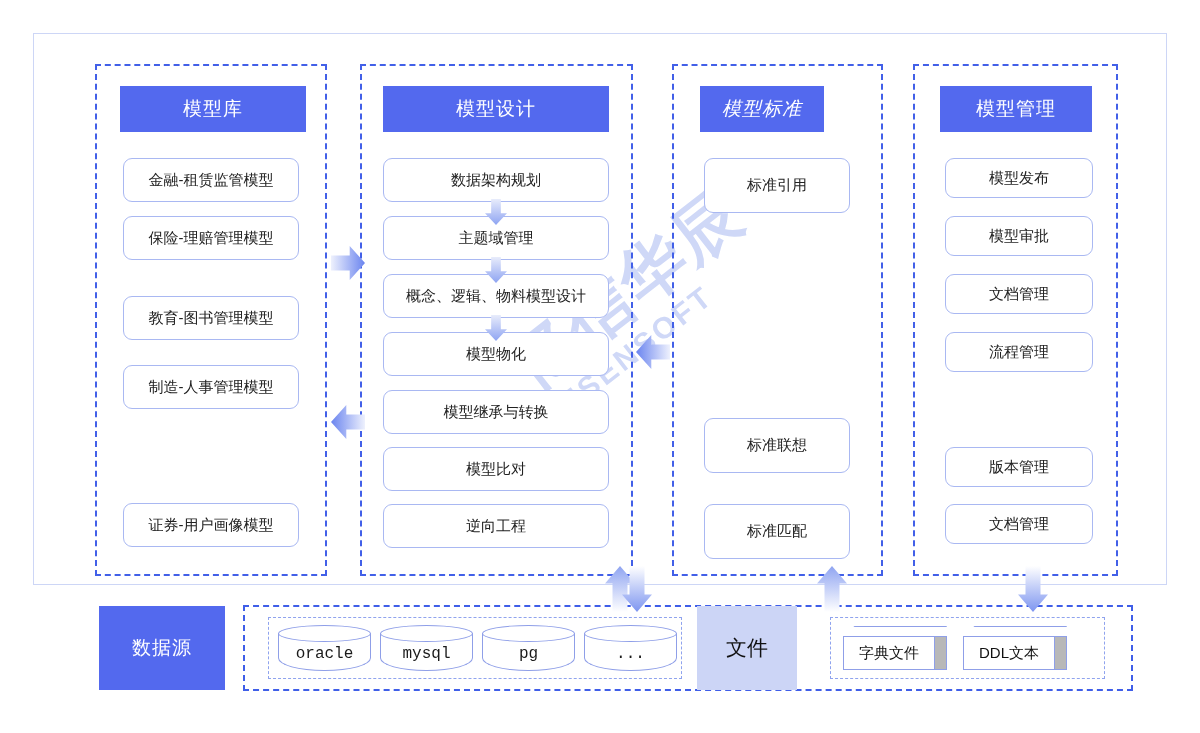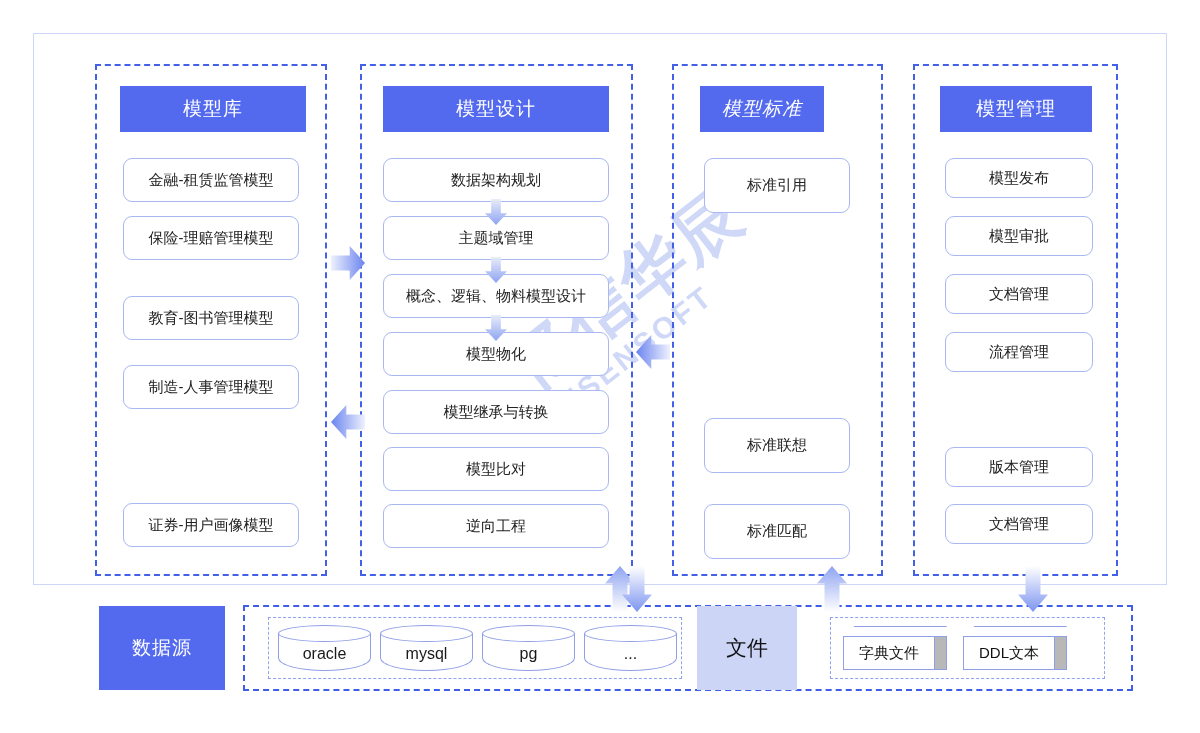--- a/index.html
+++ b/index.html
@@ -153,20 +153,21 @@
     display: flex; align-items: center; justify-content: center;
     z-index: 5;
   }
 
   
   .cyl {
     position: absolute;
     width: 87px; height: 46px;
     top: 625px;
     z-index: 5;
+    font-family: Liberation Mono, monospace;
   }
   .cyl .body {
     position: absolute; left: 0; top: 8px;
     width: 93px; height: 38px;
     border: 1px solid #8f9fe8;
     border-top: none;
     border-radius: 0 0 46px 46px / 0 0 13px 13px;
     background: #ffffff;
   }
   .cyl .top {

